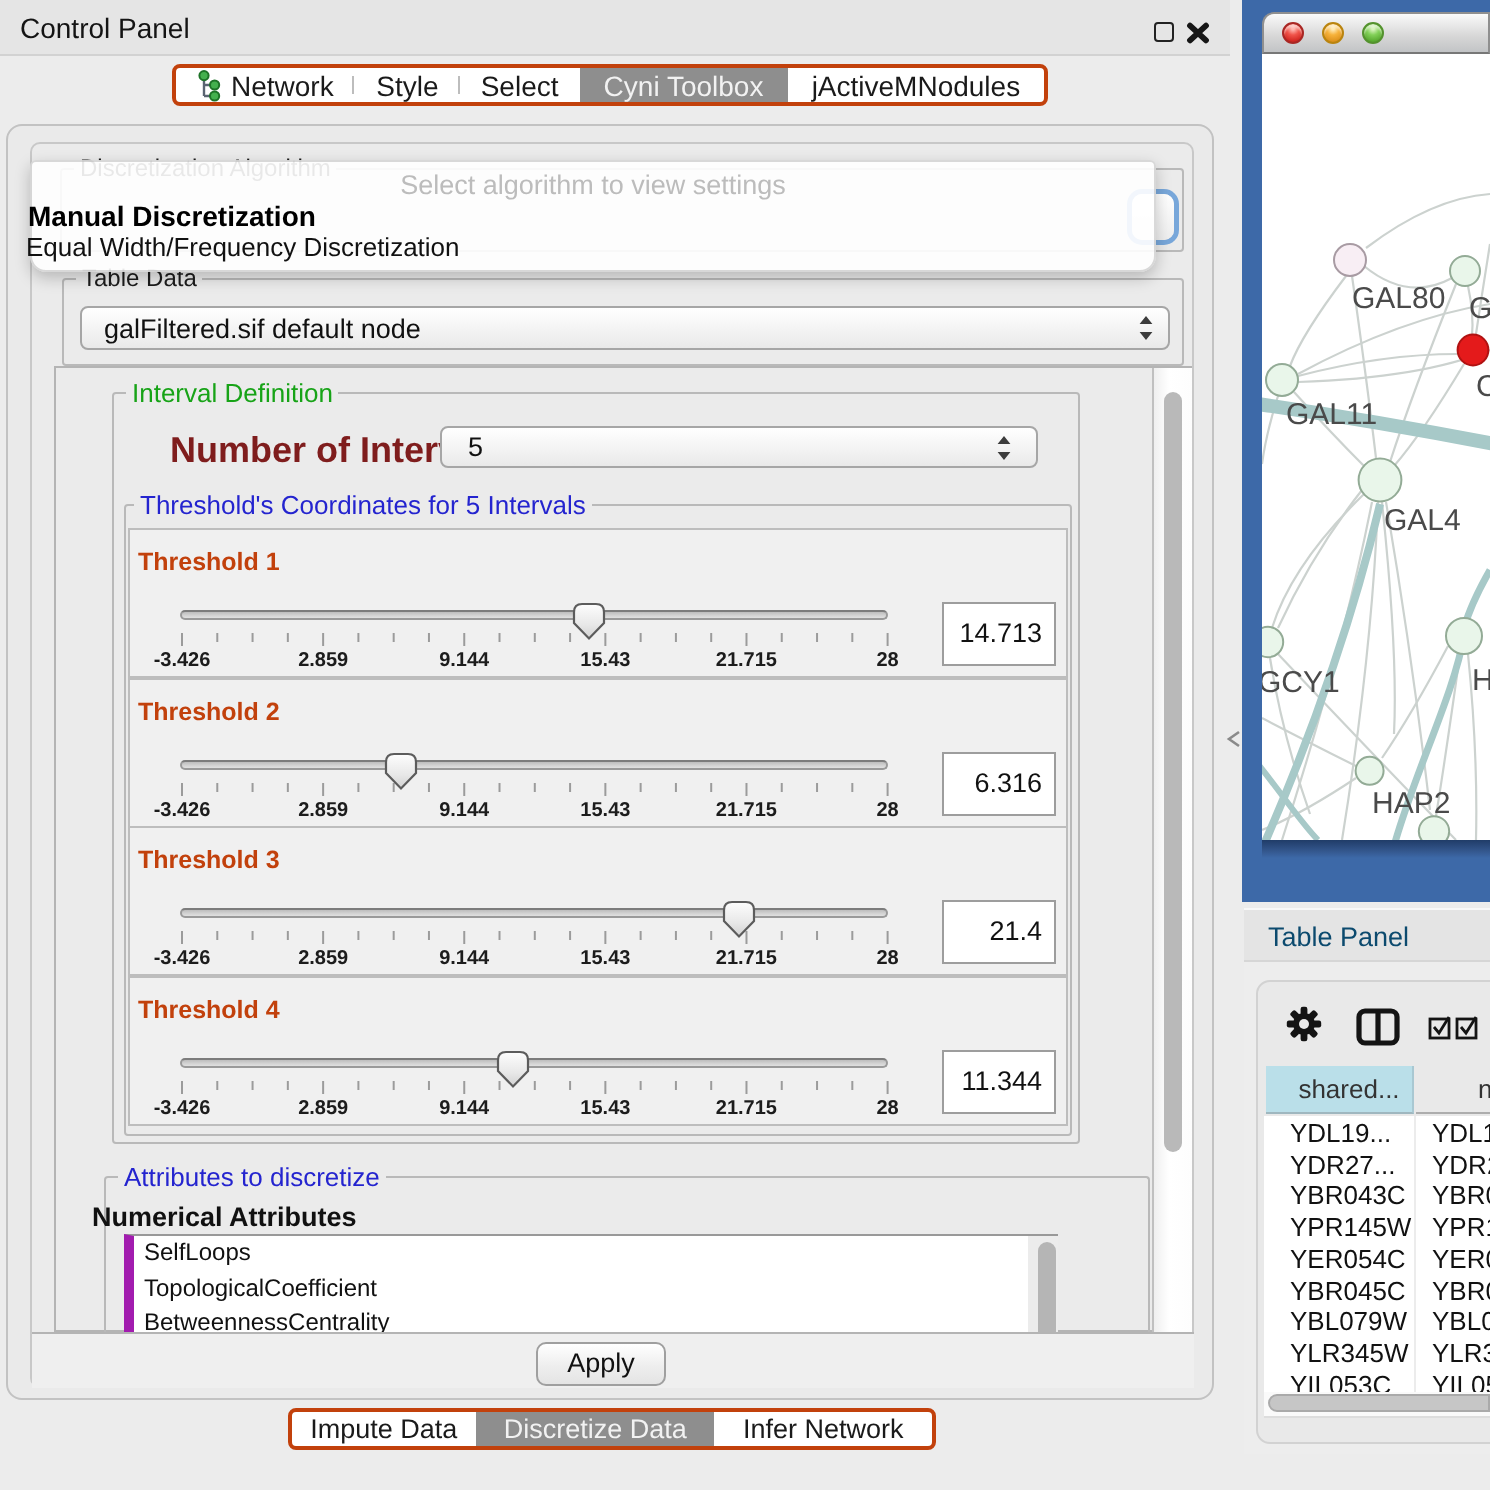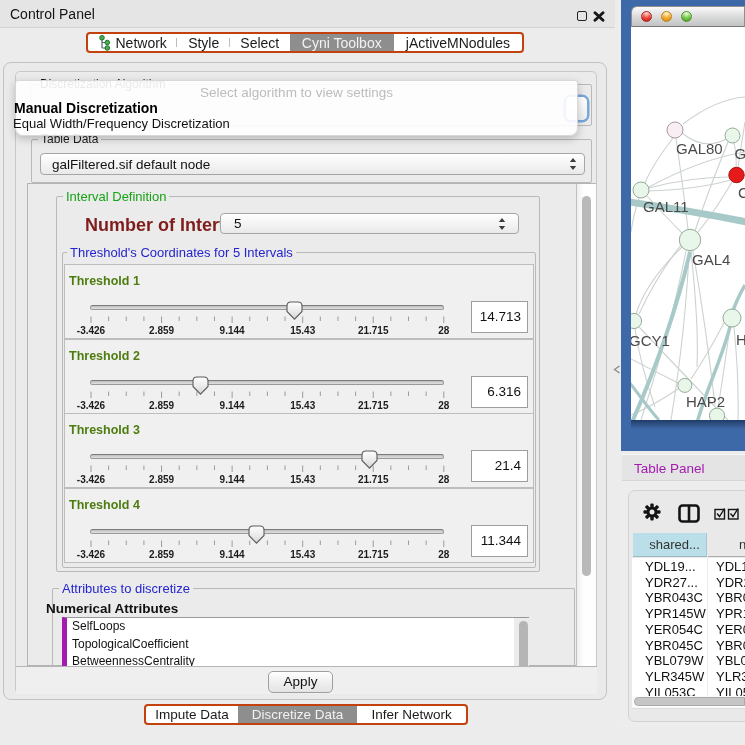--- a/index.html
+++ b/index.html
@@ -22,21 +22,21 @@
 #box1 { left:3px; top:62px; width:604px; height:638px; background:#eaeaea; border:1px solid #c2c2c2; border-radius:8px; }
 #box2 { left:15px; top:71px; width:582px; height:623px; background:#ebebeb; border:1px solid #c8c8c8; border-radius:5px; }
 
 .group { border:1px solid #b9b9b9; border-radius:2px; }
 .gtitle { position:absolute; top:-8px; font-size:13px; background:#ebebeb; padding:0 3px; white-space:nowrap; }
 
 .combo { background:linear-gradient(#ffffff,#f2f2f2 60%,#e9e9e9); border:1px solid #a6a6a6; border-radius:4px; font-size:13.5px; color:#111; display:flex; align-items:center; }
 .arrows { position:absolute; right:7px; top:50%; transform:translateY(-50%); width:8px; height:12px; }
 
 .tblock { position:absolute; left:64px; width:470px; height:75px; background:#f0f0f0; border:1px solid #bdbdbd; }
-.tlabel { position:absolute; left:4px; top:9px; font-size:12.5px; font-weight:bold; color:#4d7c0f; }
+.tlabel { position:absolute; left:4px; top:9px; font-size:12.5px; font-weight:bold; color:#c2410c; }
 .track { position:absolute; left:25px; top:40px; width:354px; height:5px; border-radius:3px;
   background:linear-gradient(#bdbdbd,#d2d2d2 55%,#e0e0e0); border:1px solid #9a9a9a; border-top-color:#7c7c7c; }
 .vbox { position:absolute; left:406px; top:36px; width:57px; height:32px; background:#fff; border:1px solid #9d9d9d;
   font-size:13.5px; color:#111; text-align:right; padding:7px 6px 0 0; }
 .ticklbl { position:absolute; top:60px; font-size:10px; font-weight:bold; color:#1c1c1c; transform:translateX(-50%); }
 .knob { position:absolute; top:36px; width:17px; height:19px; }
 
 #numlist { left:62px; top:617px; width:452px; height:49px; background:#fff; border-top:1px solid #999; border-left:5px solid #a21caf; font-size:12px; color:#111; }
 #numlist div { padding-left:5px; height:17.5px; line-height:17.5px; }
 
@@ -45,21 +45,21 @@
   border:1px solid #9f9f9f; border-radius:5px; font-size:13.5px; color:#111; text-align:center; line-height:20px; }
 
 #bottabs { left:144px; top:704px; width:324px; }
 
 #bluewin { left:621px; top:0; width:124px; height:451px; background:#3d69a8; }
 #mactitle { left:631px; top:6px; width:114px; height:21px; background:linear-gradient(#fafafa,#d6d6d6 60%,#c2c4c6); border:1px solid #8f8f8f; border-bottom:1px solid #777; border-radius:6px 0 0 0; }
 .ball { position:absolute; top:11px; width:11px; height:11px; border-radius:50%; }
 #canvas { left:631px; top:27px; width:114px; height:393px; background:#fff; overflow:hidden; }
 #canvshadow { left:631px; top:420px; width:114px; height:9px; background:linear-gradient(#203c68,#33568c 60%,#3d69a8); }
 #tpbar { left:622px; top:454px; width:123px; height:27px; background:#e4e4e4; border-top:1px solid #f8f8f8; border-bottom:1px solid #d6d6d6; }
-#tpbar span { position:absolute; left:12px; top:6px; font-size:13.5px; color:#a21caf; }
+#tpbar span { position:absolute; left:12px; top:6px; font-size:13.5px; color:#0c4a6e; }
 #rightbg { left:622px; top:481px; width:123px; height:264px; background:#ededed; }
 #tcontainer { left:628px; top:490px; width:130px; height:232px; background:#e9e9e9; border:1px solid #d2d2d2; border-radius:7px 0 0 7px; }
 #thead1 { left:633px; top:533px; width:74px; height:24px; background:#badfe9; border-bottom:1px solid #9fb7bf; border-right:1px solid #a9c8d2; font-size:13px; color:#333; text-align:center; padding-left:10px; line-height:24px; }
 #thead2 { left:708px; top:533px; width:37px; height:24px; background:#e9e9e9; border-bottom:1px solid #adadad; font-size:13px; color:#333; padding-left:31px; line-height:24px; }
 #tbody { left:632px; top:558px; width:113px; height:138px; background:#fff; overflow:hidden; font-size:13px; color:#111; }
 .trow { position:absolute; left:0; width:113px; height:16px; line-height:16px; }
 .c1 { position:absolute; left:13px; }
 .c2 { position:absolute; left:84px; white-space:nowrap; }
 #hscroll { left:632px; top:696px; width:113px; height:12px; background:#fafafa; }
 #hthumb { left:634px; top:697px; width:111px; height:9px; background:#c6c6c6; border:1px solid #aaa; border-radius:5px 0 0 5px; }

